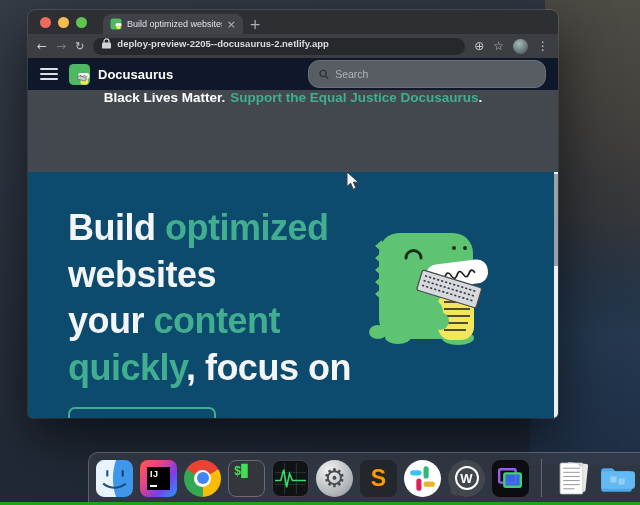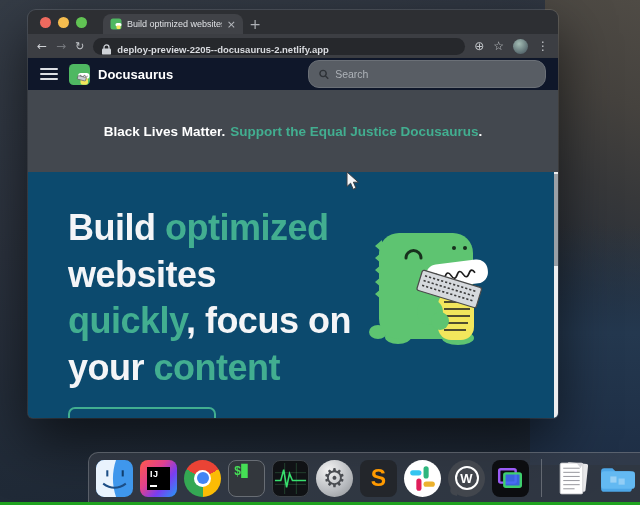--- a/index.html
+++ b/index.html
@@ -27,41 +27,41 @@
     display:flex;align-items:center;gap:5px;padding:0 7px;}
   .tab-favicon{flex:none;}
   .tab-title{flex:1;font-size:9px;color:#dfe1e5;white-space:nowrap;overflow:hidden;}
   .tab-close{font-size:11px;color:#b6b9be;line-height:1;cursor:default;}
   .newtab{width:24px;height:20px;display:flex;align-items:center;justify-content:center;
     color:#aeb1b6;font-size:14px;}
   .toolbar{height:24px;background:#3c3e43;display:flex;align-items:center;padding:0 9px;gap:9px;flex:none;}
   .navbtn{font-size:12px;line-height:1;}
   .back{color:#ced1d5;} .fwd{color:#76797e;} .reload{color:#c3c6ca;font-size:11px;}
   .omnibox{flex:1;height:17px;background:#26282c;border-radius:9px;display:flex;
-    align-items:flex-end;gap:6px;padding:0 9px;min-width:0;}
+    align-items:flex-start;gap:6px;padding:0 9px;min-width:0;}
   .url{font-size:9.5px;color:#dadce0;white-space:nowrap;overflow:hidden;font-weight:bold;}
   .tbicon{color:#c3c6ca;font-size:12px;line-height:1;}
   .avatar{width:15px;height:15px;border-radius:50%;
     background:radial-gradient(circle at 40% 32%,#a3bcb4,#5d6f73 68%,#46525a);}
 
   
   .navbar{height:32px;background:#0f172a;display:flex;align-items:center;gap:10px;
     padding:0 12px;flex:none;box-shadow:0 1px 2px rgba(0,0,0,.25);}
   .hamburger{display:flex;flex-direction:column;gap:3px;width:18px;}
   .hamburger i{display:block;height:2px;background:#dcdfe3;border-radius:1px;}
   .brand{display:flex;align-items:center;gap:7px;}
   .brand-name{font-size:13px;font-weight:bold;color:#fff;}
   .nav-spacer{flex:1;}
   .searchbox{width:238px;height:21px;background:#585d64;border:1px solid #6b7077;
     border-radius:11px;display:flex;align-items:center;gap:6px;padding:13px 10px;}
   .searchbox input{background:transparent;border:none;outline:none;width:100%;
     font-size:10.5px;color:#e6e8ea;font-family:"Liberation Sans",sans-serif;}
   .searchbox input::placeholder{color:#aeb3b9;}
 
-  .announce{height:82px;background:#43484f;display:flex;align-items:center;
+  .announce{height:82px;background:#43484f;display:flex;align-items:flex-start;
     justify-content:center;flex:none;font-size:13.5px;font-weight:bold;color:#fff;}
   .announce a{color:var(--accent,#42ae90);text-decoration:none;margin-left:5px;}
 
   .hero{flex:1;background:#0c4a6e;position:relative;padding:33px 0 0 40px;}
   .hero-title{font-size:36px;line-height:46.5px;font-weight:bold;letter-spacing:-.5px;
     color:#f4f5f7;width:316px;}
   .hero-title .accent{color:var(--accent,#42ae90);}
   .hero-cta{position:absolute;left:40px;top:235px;width:148px;height:40px;
     border:2px solid var(--accent,#42ae90);border-radius:7px;background:transparent;}
   .mascot{position:absolute;left:338px;top:46px;}
@@ -180,22 +180,22 @@
     <div class="announce">
       <span>Black Lives Matter.</span>
         <a href="#">Support the Equal Justice Docusaurus</a>
         <span>.</span>
     </div>
 
     <div class="hero">
       <h1 class="hero-title">
           <div><span>Build </span><span class="accent">optimized</span></div>
           <div><span>websites</span></div>
+          <div><span>your </span><span class="accent">content</span></div>
           <div><span class="accent">quickly</span><span>, focus on</span></div>
-          <div><span>your </span><span class="accent">content</span></div>
         </h1>
 
       <svg class="mascot" width="134" height="128" viewBox="0 0 134 128">
 
         <ellipse cx="12" cy="114" rx="9" ry="7" fill="#5ec471"></ellipse>
         <ellipse cx="32" cy="119" rx="13" ry="7" fill="#5ec471"></ellipse>
         <ellipse cx="92" cy="120" rx="16" ry="7" fill="#5ec471"></ellipse>
 
         <path d="M16 22 l-7 6 7 6 -7 6 7 6 -7 6 7 6 -7 6 7 6 -7 6 7 6 z" fill="#5ec471"></path>
 

